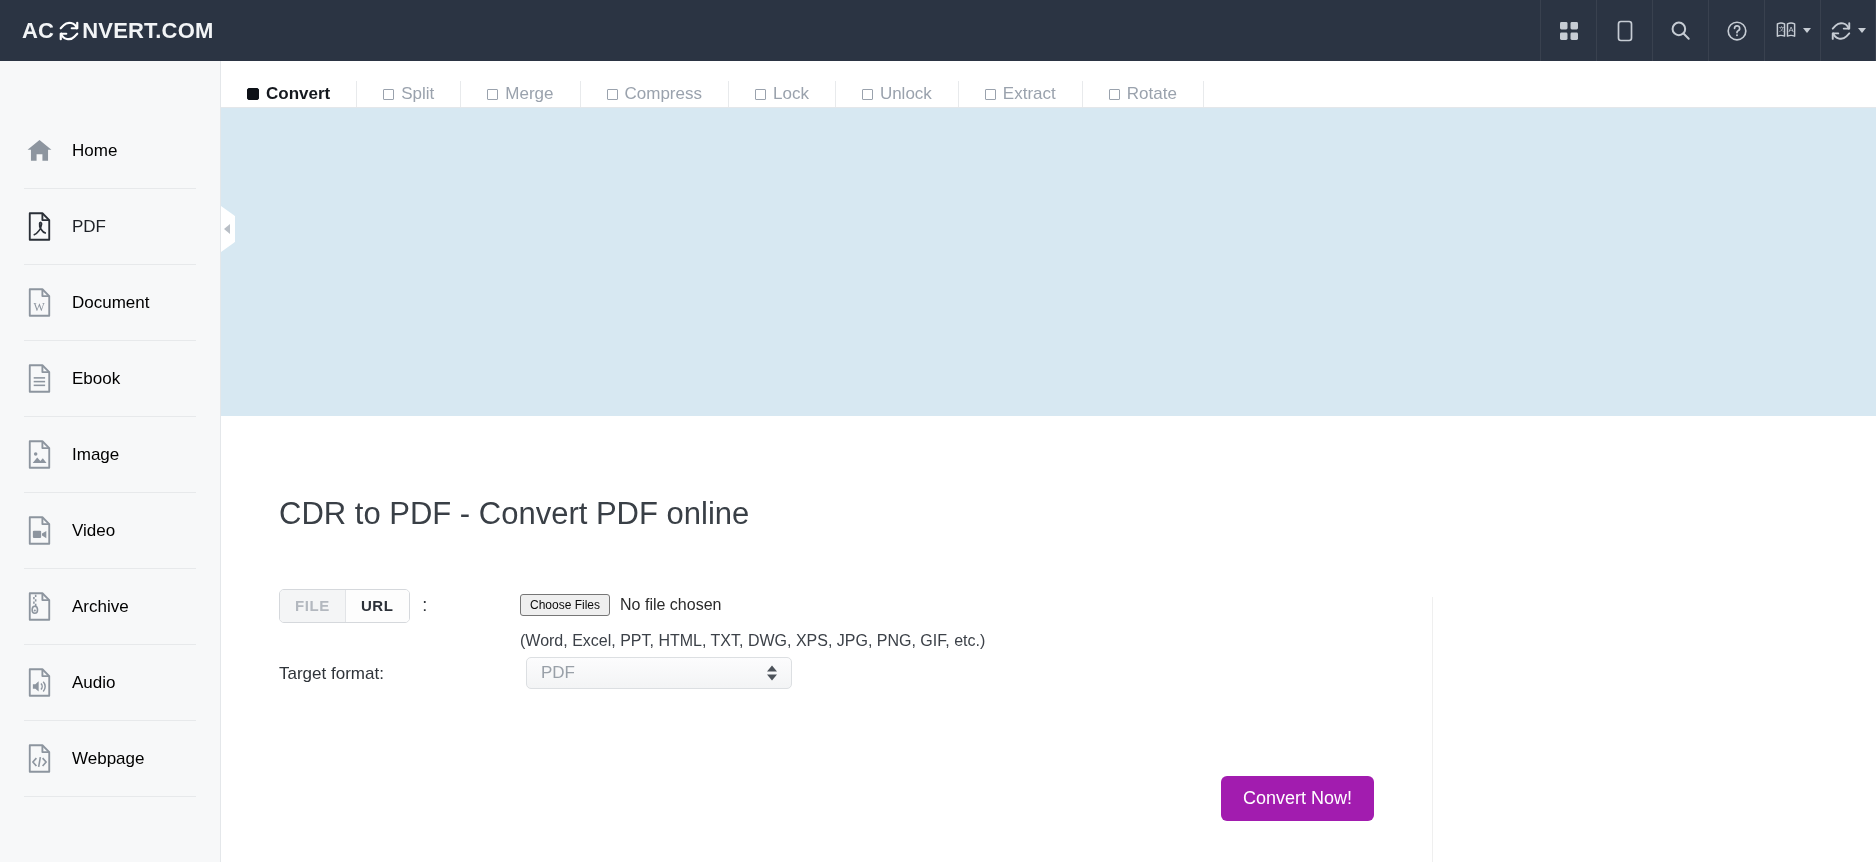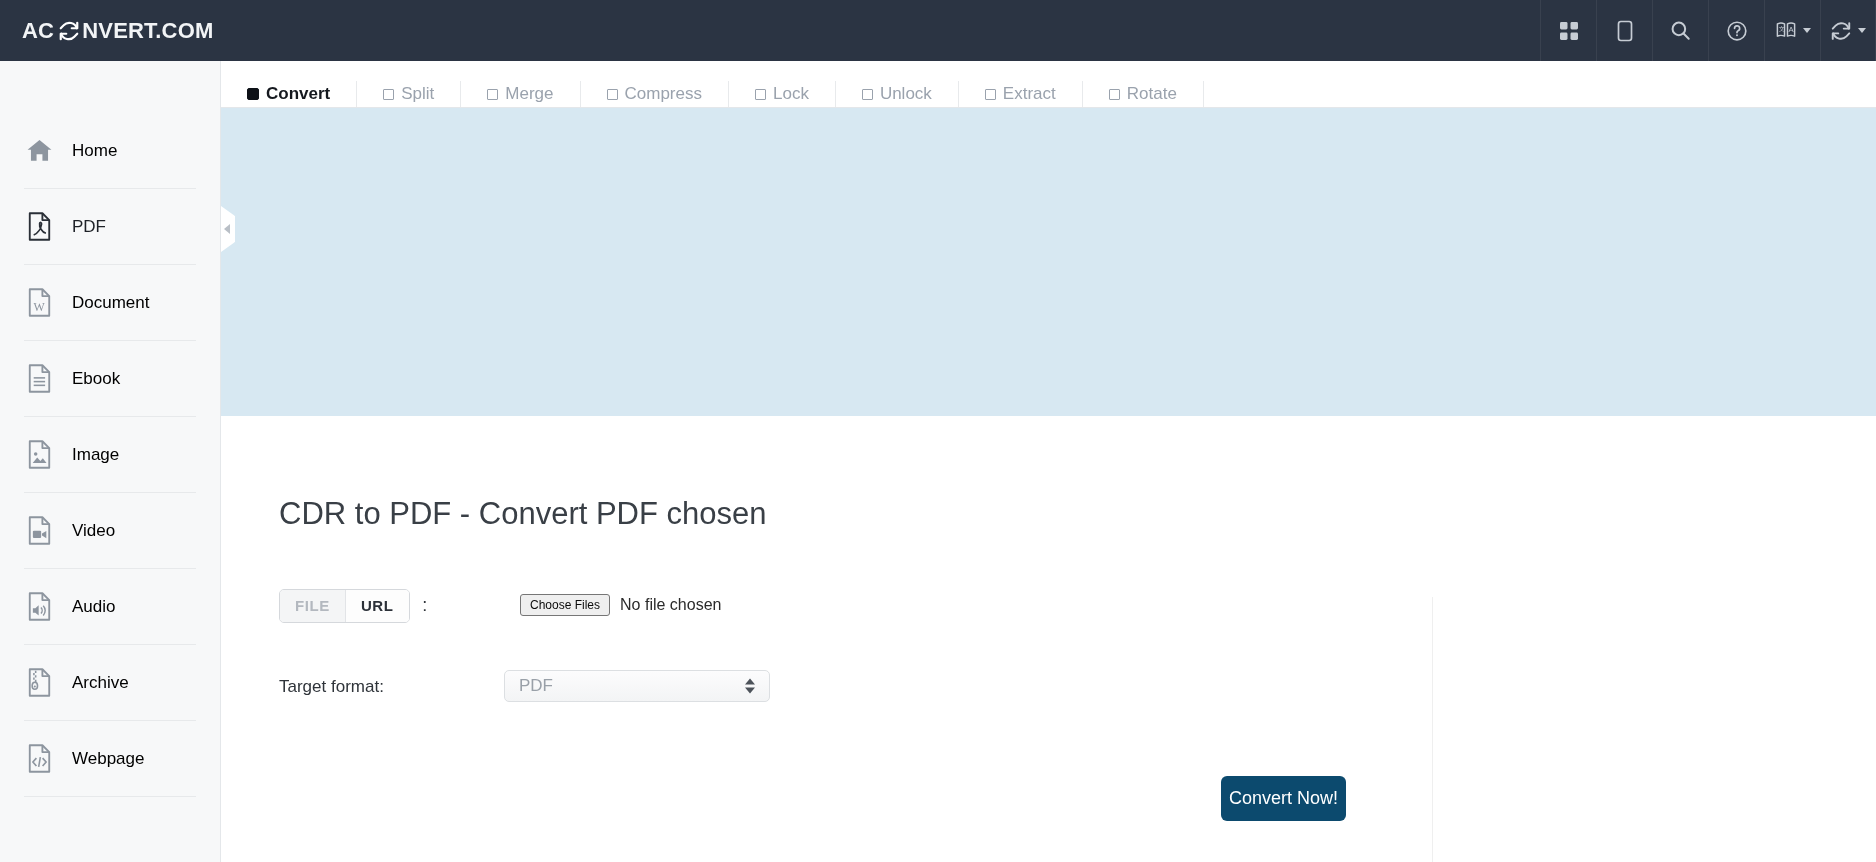--- a/index.html
+++ b/index.html
@@ -169,21 +169,21 @@
     left: 1211px; top: 181px;
     width: 1px; height: 265px;
     background: #efefef;
   }
 
   .form-row {
     position: absolute;
     display: flex; align-items: flex-start;
   }
   .row-file { left: 58px; top: 172px; gap: 16px; }
-  .row-target { left: 58px; top: 254px; }
+  .row-target { left: 58px; top: 241px; gap: 22px; }
 
   .row-label {
     width: 170px;
     font-size: 17px;
     color: #2f343a;
     line-height: 34px;
     white-space: nowrap;
   }
 
   .segmented {
@@ -266,25 +266,25 @@
     display: block; width: 0; height: 0;
     border-left: 5px solid transparent;
     border-right: 5px solid transparent;
   }
   .select-arrows i.up { border-bottom: 6px solid #4d535a; }
   .select-arrows i.dn { border-top: 6px solid #4d535a; }
 
   .convert-btn {
     position: absolute;
     left: 1000px; top: 360px;
-    background: #0c4a6e;
+    background: #a21caf;
     color: #ffffff;
     border: none;
     border-radius: 6px;
-    padding: 12px 8px;
+    padding: 12px 22px;
     font-size: 18px;
     font-family: "Liberation Sans", sans-serif;
     cursor: pointer;
     white-space: nowrap;
   }
 </style>
 </head>
 <body>
 
 <div class="header">
@@ -467,80 +467,81 @@
       </svg>
     </span>
     <span class="side-label">Video</span>
   </div>
 
   <div class="side-item">
     <span class="side-icon">
       <svg width="27" height="29" viewBox="0 0 24 28" fill="none" stroke="currentColor" stroke-width="1.8" stroke-linejoin="round">
         <path d="M2.6 1.2h12.2l6.6 6.6v19H2.6z"></path>
         <path d="M14.8 1.2v6.6h6.6"></path>
+        <path d="M8.3 2.6v2.2M6.6 4.8v2.2M8.3 7.0v2.2M6.6 9.2v2.2M8.3 11.4v2.2" stroke-width="1.5"></path>
+        <ellipse cx="7.5" cy="17.2" rx="2.6" ry="3.4" stroke-width="1.5"></ellipse>
+        <circle cx="7.5" cy="17.8" r="1.0" fill="currentColor" stroke="none"></circle>
+      </svg>
+    </span>
+    <span class="side-label">Archive</span>
+  </div>
+
+  <div class="side-item">
+    <span class="side-icon">
+      <svg width="27" height="29" viewBox="0 0 24 28" fill="none" stroke="currentColor" stroke-width="1.8" stroke-linejoin="round">
+        <path d="M2.6 1.2h12.2l6.6 6.6v19H2.6z"></path>
+        <path d="M14.8 1.2v6.6h6.6"></path>
         <path d="M5.6 15.6h2.4l3.2-2.8v10.0l-3.2-2.8H5.6z" fill="currentColor" stroke="none"></path>
         <path d="M13.4 15.0a4.2 4.2 0 0 1 0 5.8" stroke-width="1.4" fill="none"></path>
         <path d="M15.6 13.2a6.8 6.8 0 0 1 0 9.4" stroke-width="1.4" fill="none"></path>
       </svg>
     </span>
     <span class="side-label">Audio</span>
   </div>
 
   <div class="side-item">
     <span class="side-icon">
       <svg width="27" height="29" viewBox="0 0 24 28" fill="none" stroke="currentColor" stroke-width="1.8" stroke-linejoin="round">
         <path d="M2.6 1.2h12.2l6.6 6.6v19H2.6z"></path>
         <path d="M14.8 1.2v6.6h6.6"></path>
-        <path d="M8.3 2.6v2.2M6.6 4.8v2.2M8.3 7.0v2.2M6.6 9.2v2.2M8.3 11.4v2.2" stroke-width="1.5"></path>
-        <ellipse cx="7.5" cy="17.2" rx="2.6" ry="3.4" stroke-width="1.5"></ellipse>
-        <circle cx="7.5" cy="17.8" r="1.0" fill="currentColor" stroke="none"></circle>
-      </svg>
-    </span>
-    <span class="side-label">Archive</span>
-  </div>
-
-  <div class="side-item">
-    <span class="side-icon">
-      <svg width="27" height="29" viewBox="0 0 24 28" fill="none" stroke="currentColor" stroke-width="1.8" stroke-linejoin="round">
-        <path d="M2.6 1.2h12.2l6.6 6.6v19H2.6z"></path>
-        <path d="M14.8 1.2v6.6h6.6"></path>
         <polyline points="9.0,13.6 5.6,17.4 9.0,21.2" stroke-width="1.6" fill="none"></polyline>
         <polyline points="15.0,13.6 18.4,17.4 15.0,21.2" stroke-width="1.6" fill="none"></polyline>
         <line x1="12.8" y1="12.6" x2="11.2" y2="22.2" stroke-width="1.5"></line>
       </svg>
     </span>
     <span class="side-label">Webpage</span>
   </div>
 </div>
 
 <div class="collapse-handle">
   <span class="chev"></span>
 </div>
 
 <div class="banner"></div>
 
 <div class="content">
 
-  <div class="page-title">CDR to PDF - Convert PDF chosen</div>
+  <div class="page-title">CDR to PDF - Convert PDF online</div>
 
   <div class="form-col-divider"></div>
 
   <div class="form-row row-file">
     <div class="row-label">
       <span class="segmented">
         <span class="seg on">FILE</span>
         <span class="seg off">URL</span>
       </span>
       <span class="colon">:</span>
     </div>
     <div class="file-col">
       <div class="file-input-line">
         <button class="choose-btn">Choose Files</button>
         <span class="no-file">No file chosen</span>
       </div>
+      <div class="file-hint">(Word, Excel, PPT, HTML, TXT, DWG, XPS, JPG, PNG, GIF, etc.)</div>
     </div>
   </div>
 
   <div class="form-row row-target">
     <div class="row-label">Target format:</div>
     <div class="select-box">
       <span class="select-value">PDF</span>
       <span class="select-arrows">
         <i class="up"></i>
           <i class="dn"></i>

